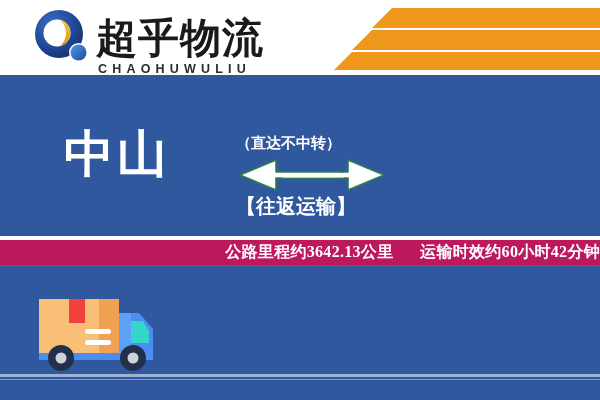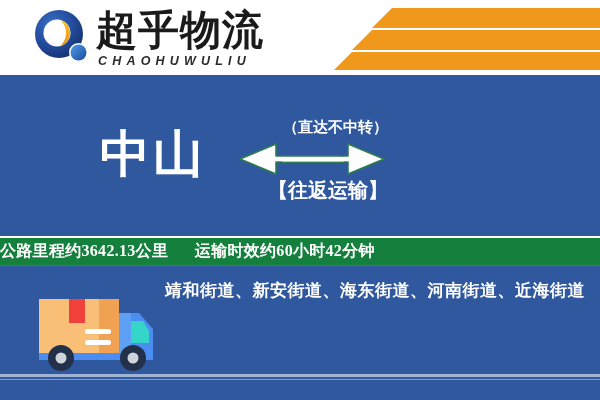--- a/index.html
+++ b/index.html
@@ -24,21 +24,21 @@
     width: 600px; height: 75px;
     background: #ffffff;
   }
   .logo-mark {
     position: absolute;
     left: 33px; top: 9px;
     width: 58px; height: 58px;
   }
   .logo-text-wrap {
     position: absolute;
-    left: 96px; top: 8px;
+    left: 96px; top: 16px;
     width: 230px; height: 62px;
   }
   .logo-cn {
     font-family: "Liberation Serif", "DejaVu Serif", serif;
     font-weight: bold;
     font-size: 41px;
     line-height: 44px;
     color: #1a1a1a;
     letter-spacing: 1px;
     white-space: nowrap;
@@ -46,21 +46,20 @@
   .logo-en {
     font-family: "Liberation Sans", "DejaVu Sans", sans-serif;
     font-weight: bold;
     font-size: 12.5px;
     line-height: 14px;
     letter-spacing: 5.2px;
     color: #2b2b2b;
     white-space: nowrap;
     margin-top: 2px;
     margin-left: 2px;
-    font-style: italic;
   }
   .stripes {
     position: absolute;
     right: 0; top: 6px;
     width: 270px; height: 64px;
   }
 
   
   .body-blue {
     position: absolute;
@@ -74,28 +73,28 @@
     position: absolute;
     top: 126px;
     font-family: "Liberation Serif", "DejaVu Serif", serif;
     font-weight: bold;
     font-size: 50px;
     line-height: 56px;
     color: #ffffff;
     white-space: nowrap;
     letter-spacing: 3px;
   }
-  .city-origin { left: 64px; margin-left: 36px; }
+  .city-origin { left: 64px; }
   .city-dest   { left: 384px; }
 
   .route-mid {
     position: absolute;
-    left: 236px; top: 118px;
+    left: 236px; top: 134px;
     width: 152px; height: 96px;
-    text-align: right;
+    text-align: left;
   }
   .route-note {
     font-family: "Liberation Serif", "DejaVu Serif", serif;
     font-size: 15px;
     line-height: 18px;
     color: #ffffff;
     white-space: nowrap;
     font-weight: bold;
   }
   .arrow-box {
@@ -110,27 +109,27 @@
     color: #ffffff;
     white-space: nowrap;
     font-weight: bold;
   }
 
   
   .info-bar {
     position: absolute;
     left: 0; top: 236px;
     width: 600px; height: 30px;
-    background: #15803d;
-    border-top: 2px solid #ffffff;
+    background: #be185d;
+    border-top: 4px solid #ffffff;
     border-bottom: 1px solid #8a6410;
     box-sizing: border-box;
     display: flex;
     align-items: center;
-    justify-content: flex-start;
+    justify-content: flex-end;
   }
   .info-text {
     font-family: "Liberation Serif", "DejaVu Serif", serif;
     font-weight: bold;
     font-size: 16px;
     color: #ffffff;
     white-space: nowrap;
     letter-spacing: 0.3px;
   }
   .info-gap { display: inline-block; width: 18px; }
@@ -267,19 +266,18 @@
       <rect x="12" y="76" width="114" height="7" fill="#4b8df0"></rect>
 
       <circle cx="34" cy="81" r="13" fill="#22304a"></circle>
       <circle cx="34" cy="81" r="5.5" fill="#cfd4db"></circle>
       <circle cx="106" cy="81" r="13" fill="#22304a"></circle>
       <circle cx="106" cy="81" r="5.5" fill="#cfd4db"></circle>
     </svg>
   </div>
 
   <div class="district-wrap">
-    <div class="district-text">靖和街道、新安街道、海东街道、河南街道、近海街道</div>
   </div>
 
   <div class="ground-line"></div>
   <div class="ground-line2"></div>
 
 </div>
 
 </body></html>

